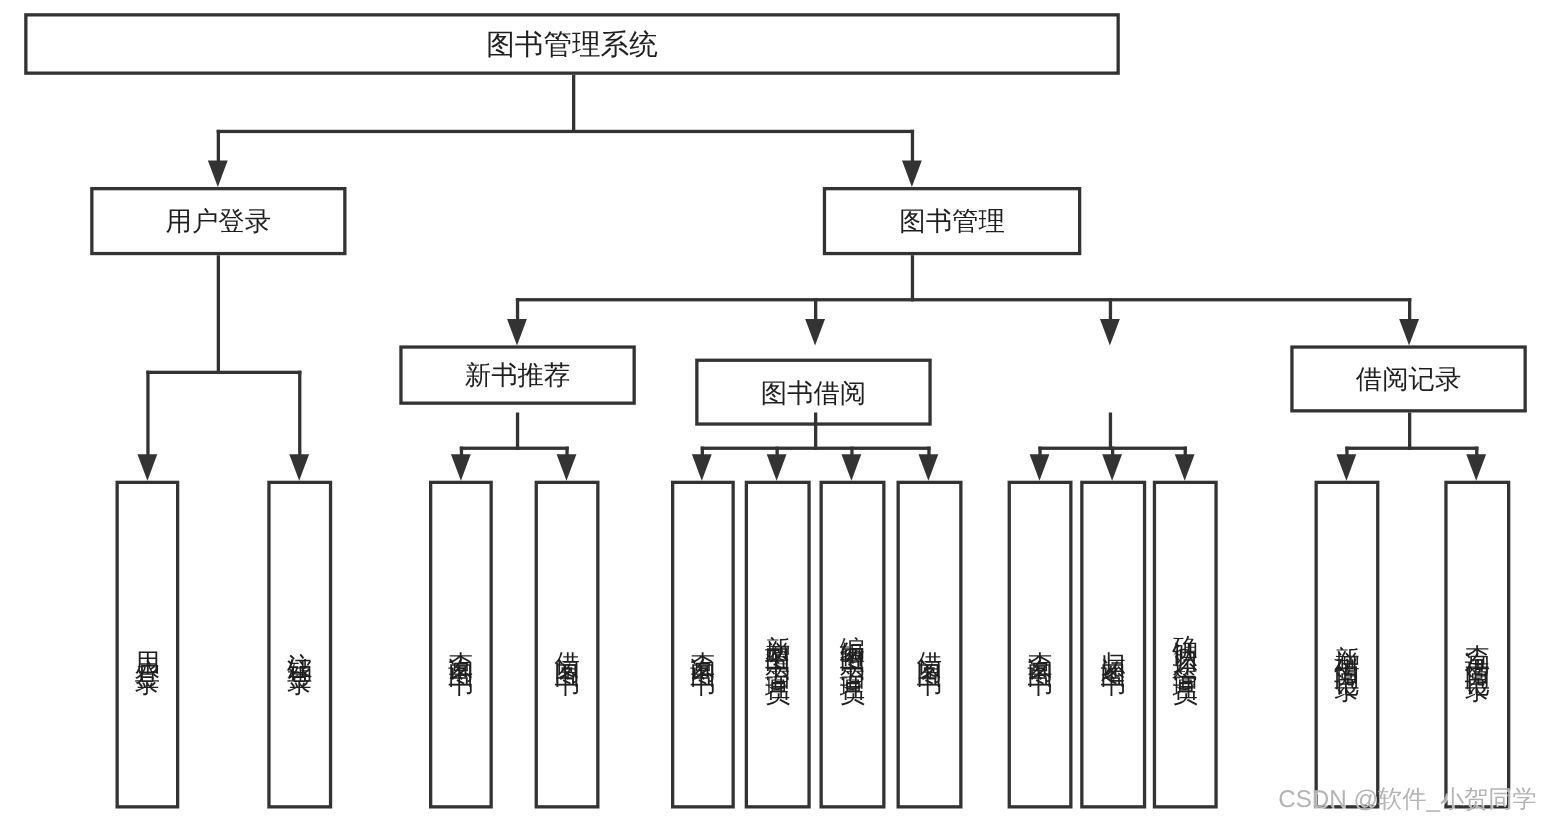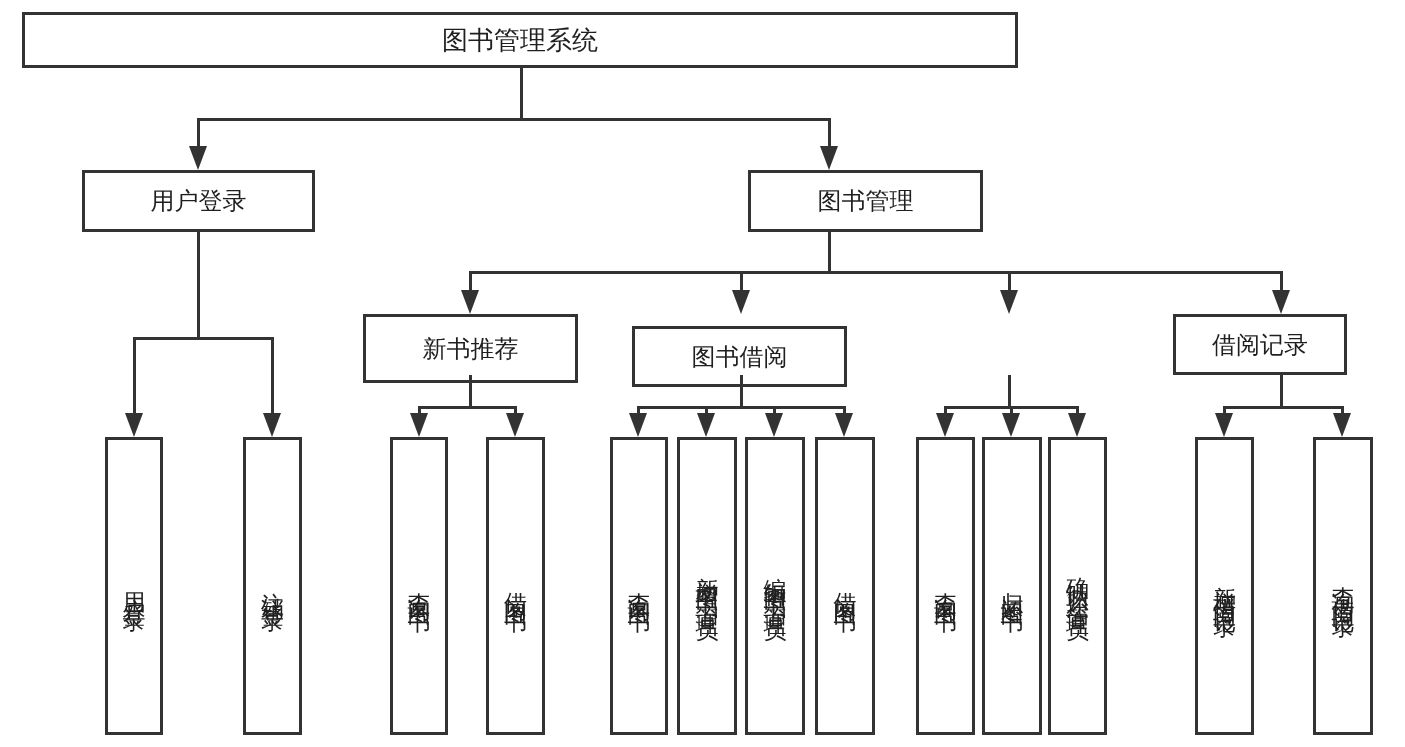--- a/index.html
+++ b/index.html
@@ -62,27 +62,27 @@
     <span>图书管理系统</span>
   </div>
 
   <div class="box hnode" style="left:82px; top:170px; width:233px; height:62px;">
     <span>用户登录</span>
   </div>
   <div class="box hnode" style="left:712px; top:170px; width:235px; height:62px;margin-left:36px;">
     <span>图书管理</span>
   </div>
 
-  <div class="box hnode" style="left:363px; top:314px; width:215px; height:69px;justify-content:center;">
+  <div class="box hnode" style="left:363px; top:314px; width:215px; height:54px;justify-content:center;">
     <span>新书推荐</span>
   </div>
   <div class="box hnode" style="left:632px; top:314px; width:215px; height:61px;margin-top:12px;">
     <span>图书借阅</span>
   </div>
-  <div class="box hnode" style="left:1173px; top:314px; width:174px; height:61px;">
+  <div class="box hnode" style="left:1173px; top:314px; width:215px; height:61px;">
     <span>借阅记录</span>
   </div>
 
   <div class="box leaf" style="left:105px; top:437px; width:58px; height:298px;">
     <span>用户登录</span>
   </div>
   <div class="box leaf" style="left:243px; top:437px; width:59px; height:298px;">
     <span>注销登录</span>
   </div>
 
@@ -175,14 +175,15 @@
   <div class="cl v" style="left:1076px; top:406px; height:9px;"></div>
   <div class="arw" style="left:1068px; top:413px;"></div>
 
   <div class="cl v" style="left:1280px; top:375px; height:34px;"></div>
   <div class="cl h" style="left:1223px; top:406px; width:121px;"></div>
   <div class="cl v" style="left:1223px; top:406px; height:9px;"></div>
   <div class="arw" style="left:1215px; top:413px;"></div>
   <div class="cl v" style="left:1341px; top:406px; height:9px;"></div>
   <div class="arw" style="left:1333px; top:413px;"></div>
 
+  <div class="watermark">CSDN @软件_小贺同学</div>
 
 </div>
 
 </body></html>

